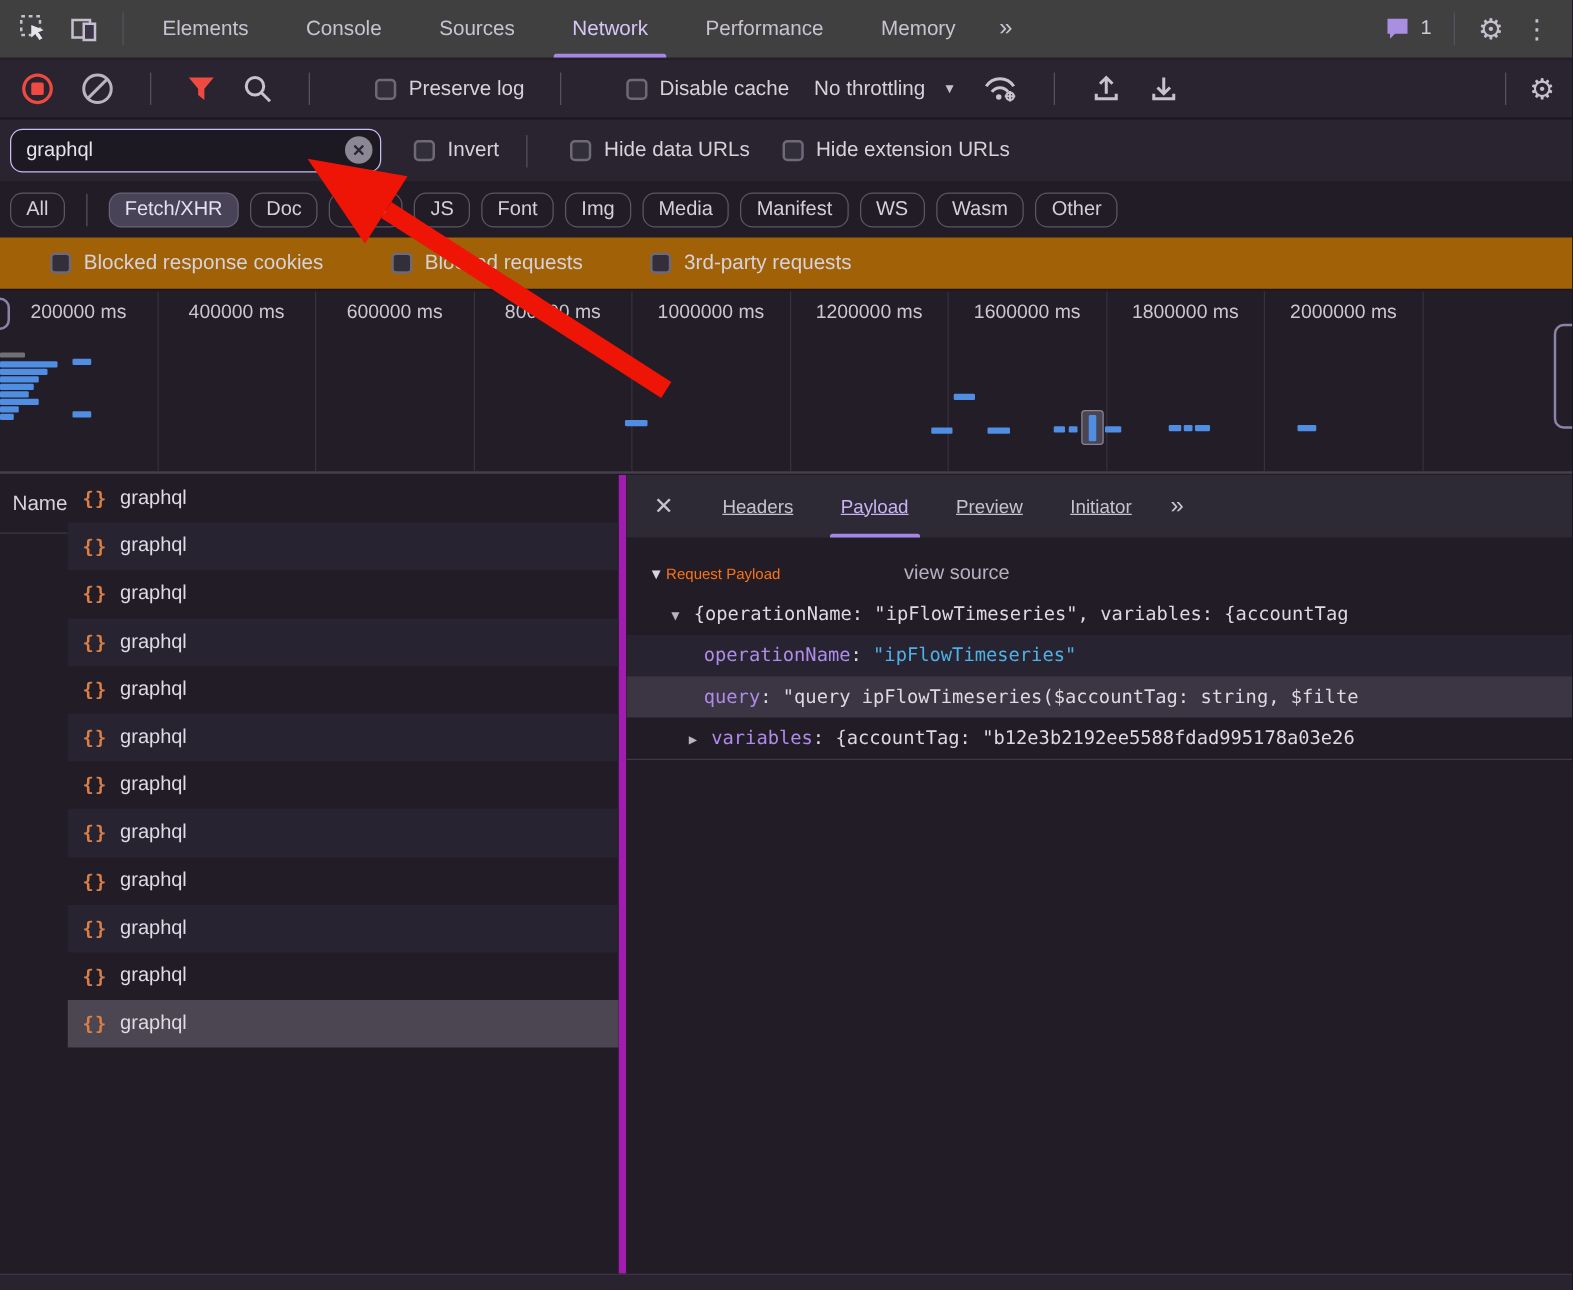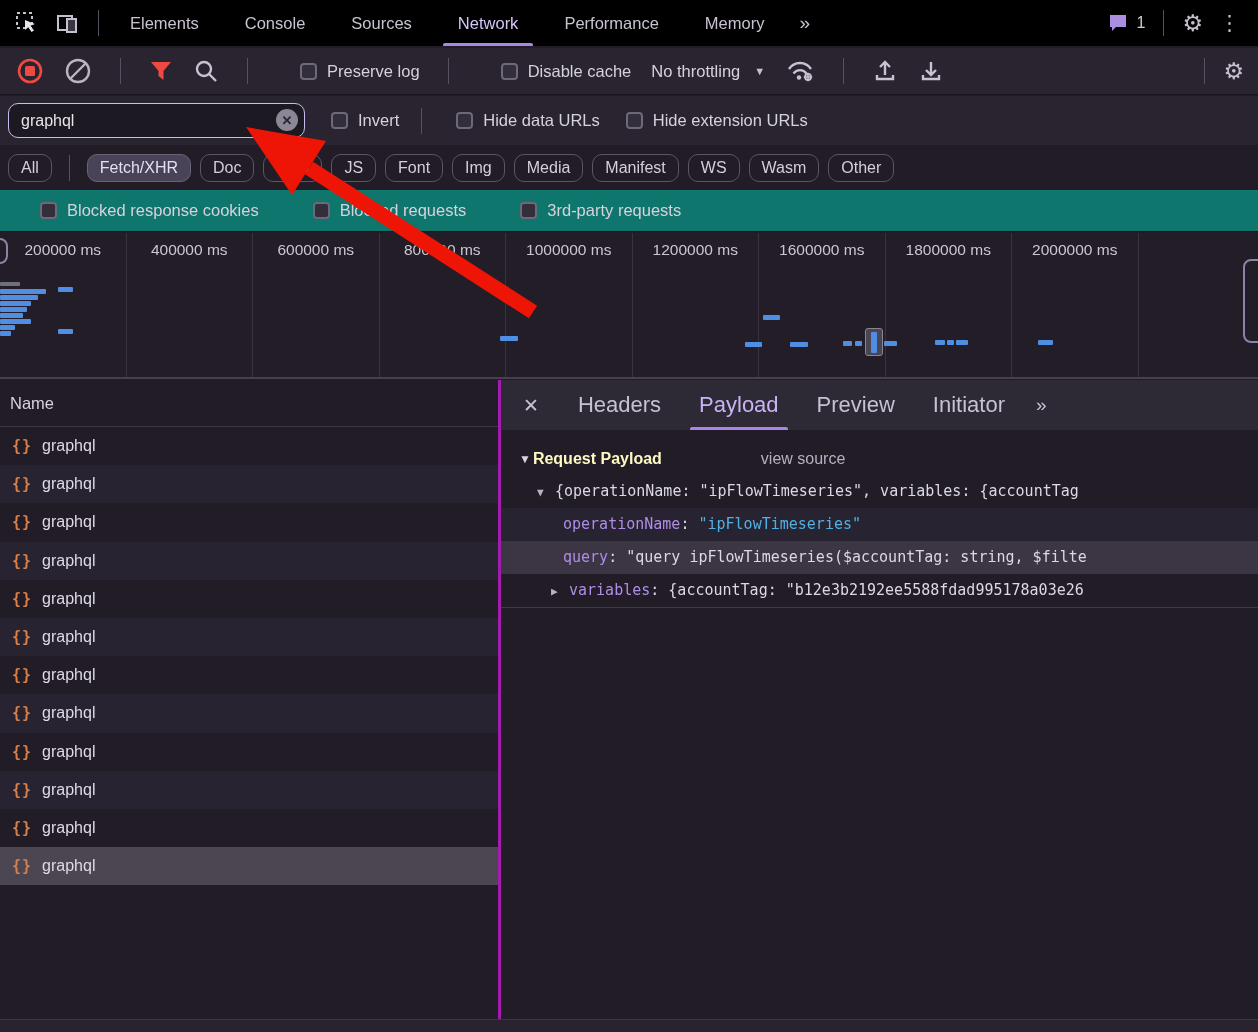--- a/index.html
+++ b/index.html
@@ -1,20 +1,20 @@
 <!DOCTYPE html>
 <html><head>
 <meta charset="utf-8">
 <style>
   html,body{margin:0;padding:0;background:#17141b;}
   *{box-sizing:border-box;}
   .app{position:relative;width:1258px;height:1032px;overflow:hidden;
        font-family:"Liberation Sans",sans-serif;color:#dcd8e0;background:#211c26;}
   
-  .topbar{position:absolute;left:0;top:0;width:100%;height:47px;background:#000000;
+  .topbar{position:absolute;left:0;top:0;width:100%;height:47px;background:#404040;
           display:flex;align-items:center;border-bottom:1px solid #211c26;}
   .topbar .icons-left{display:flex;align-items:center;gap:14px;padding:0 10px 0 14px;}
   .vdiv{width:1px;height:26px;background:#56505f;margin:0 8px;}
   .main-tabs{display:flex;align-items:center;height:100%;}
   .tab{padding:0 23px;height:100%;display:flex;align-items:center;font-size:16.5px;
        color:#c9c3d1;position:relative;cursor:default;}
   .tab.selected{color:#d6c6f7;}
   .tab.selected::after{content:"";position:absolute;left:8px;right:8px;bottom:0;height:3px;
        background:#a687e8;border-radius:2px 2px 0 0;}
   .chev{font-size:19px;color:#c9c3d1;padding:0 12px;letter-spacing:-2px;}
@@ -43,58 +43,58 @@
       background:#8b8794;color:#2a2530;font-size:13px;display:flex;align-items:center;
       justify-content:center;font-weight:bold;}
   .filterrow .cklabel{margin-left:26px;align-items:center;}
   
   .chiprow{position:absolute;left:0;top:146px;width:100%;height:44px;background:#211c26;
            display:flex;align-items:center;gap:9px;padding-left:8px;}
   .chip{border:1.5px solid #5c5664;border-radius:10px;padding:4px 12px;font-size:16px;
         color:#d4cfda;white-space:nowrap;}
   .chip.selected{background:#494358;border-color:#6a6378;color:#e6dff3;}
   
-  .optrow{position:absolute;left:0;top:190px;width:100%;height:42px;background:#0f766e;
+  .optrow{position:absolute;left:0;top:190px;width:100%;height:42px;background:#a16207;
           display:flex;align-items:center;gap:30px;padding-left:16px;border-bottom:1px solid #18151d;}
   
   .timeline{position:absolute;left:0;top:233px;width:100%;height:146px;background:#221d27;
             overflow:hidden;border-bottom:2px solid #453f4e;}
   .tl-segs{position:absolute;left:0;top:0;height:100%;display:flex;}
   .tl-seg{width:126.5px;height:100%;border-right:1px solid #373140;flex:none;
           font-size:15.5px;color:#cbc7d0;text-align:center;padding-top:8px;}
   .tl-bar{position:absolute;height:5px;background:#4f8ee2;border-radius:1px;}
   .tl-selbox{position:absolute;border:1px solid #8a8494;background:#4a4552;border-radius:3px;}
   .tl-selbar{position:absolute;background:#4f8ee2;border-radius:1px;}
   .tl-handle{position:absolute;border:2px solid #8a84a8;border-radius:8px;background:transparent;}
   
   .split{position:absolute;left:0;top:380px;width:100%;height:639px;display:flex;}
-  .leftpanel{width:501px;flex:none;background:#211c26;border-right:3px solid #a21caf;
-             display:flex;flex-direction:column;}
+  .leftpanel{width:501px;flex:none;background:#211c26;border-right:6px solid #a21caf;
+             display:flex;flex-direction:row;}
   .name-header{height:47px;border-bottom:1px solid #3c3745;display:flex;align-items:center;
                padding-left:10px;font-size:16.5px;color:#d6d2dc;background:#211c26;}
   .req-rows{flex:1;overflow:hidden;}
   .req-row{height:38.2px;display:flex;align-items:center;gap:10px;padding-left:12px;
            font-size:16px;color:#dfdbe4;}
   .req-row:nth-child(even){background:#282330;}
   .req-row.selected{background:#4b4651;}
   .json-icon{color:#d97f47;font-family:"DejaVu Sans Mono",monospace;font-weight:bold;
              font-size:15px;letter-spacing:1px;}
   .rightpanel{flex:1;background:#211c26;display:flex;flex-direction:column;overflow:hidden;}
   .detail-tabs{height:50px;background:#2d2935;display:flex;align-items:center;flex:none;}
   .dt-close{font-size:19px;color:#c8c2d0;padding:0 20px 0 22px;}
-  .dtab{padding:0 19px;height:100%;display:flex;align-items:center;font-size:22px;
-        color:#c8c2d0;position:relative;}
+  .dtab{padding:0 19px;height:100%;display:flex;align-items:center;font-size:15px;
+        color:#c8c2d0;position:relative;text-decoration:underline;}
   .dtab.selected{color:#c9b3f5;}
   .dtab.selected::after{content:"";position:absolute;left:10px;right:10px;bottom:0;height:3px;
         background:#a687e8;border-radius:2px 2px 0 0;}
   .payload{flex:1;overflow:hidden;font-family:"DejaVu Sans Mono",monospace;}
   .rp-header{display:flex;align-items:center;height:32px;margin-top:13px;padding-left:18px;
              font-family:"Liberation Sans",sans-serif;}
   .rp-tri{font-size:12px;color:#d8d4dc;margin-right:2px;}
-  .rp-title{font-size:16px;font-weight:bold;color:#fef9c3;}
+  .rp-title{font-size:12px;font-weight:normal;color:#f97316;}
   .rp-viewsource{font-size:16px;color:#b6b0c0;margin-left:99px;}
   .code-row{height:33px;line-height:33px;white-space:nowrap;overflow:hidden;font-size:15px;}
   .code-row.alt{background:#282331;}
   .code-row.sel{background:#3b3544;}
   .exp{display:inline-block;width:18px;color:#b8b4c0;font-size:11px;}
   .seg.k{color:#ae8ce8;}
   .seg.s{color:#4fb0e6;}
   .seg.p{color:#dcd9e2;}
   .payload-sep{height:1px;background:#3e3947;margin-top:0px;}
   

